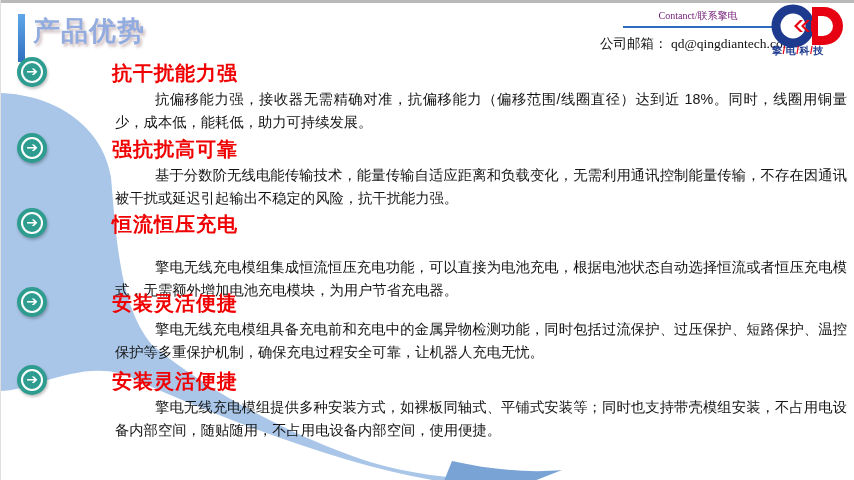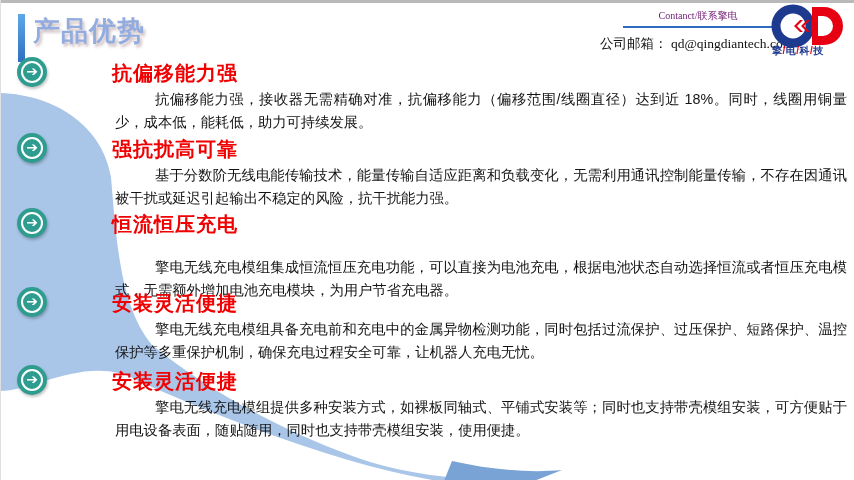--- a/index.html
+++ b/index.html
@@ -75,21 +75,21 @@
     </svg>
   </div>
   <div class="z logo-caption">
     <span>擎</span><span class="sl">/</span><span>电</span><span class="sl">/</span><span>科</span><span class="sl">/</span><span>技</span>
   </div>
 
   <div class="z adv-icon" style="top:57px">
     <span class="ring"></span>
       <span class="arr">➔</span>
   </div>
-  <div class="z adv-head" style="top:60px">抗偏移能力强</div>
+  <div class="z adv-head" style="top:60px">抗干扰能力强</div>
   <div class="z adv-body" style="top:88px">抗偏移能力强，接收器无需精确对准，抗偏移能力（偏移范围/线圈直径）达到近 18%。同时，线圈用铜量少，成本低，能耗低，助力可持续发展。</div>
 
   <div class="z adv-icon" style="top:133px">
     <span class="ring"></span>
       <span class="arr">➔</span>
   </div>
   <div class="z adv-head" style="top:136px">强抗扰高可靠</div>
   <div class="z adv-body" style="top:164px">基于分数阶无线电能传输技术，能量传输自适应距离和负载变化，无需利用通讯控制能量传输，不存在因通讯被干扰或延迟引起输出不稳定的风险，抗干扰能力强。</div>
 
   <div class="z adv-icon" style="top:208px">
@@ -104,15 +104,15 @@
       <span class="arr">➔</span>
   </div>
   <div class="z adv-head" style="top:290px">安装灵活便捷</div>
   <div class="z adv-body" style="top:318px">擎电无线充电模组具备充电前和充电中的金属异物检测功能，同时包括过流保护、过压保护、短路保护、温控保护等多重保护机制，确保充电过程安全可靠，让机器人充电无忧。</div>
 
   <div class="z adv-icon" style="top:365px">
     <span class="ring"></span>
       <span class="arr">➔</span>
   </div>
   <div class="z adv-head" style="top:368px">安装灵活便捷</div>
-  <div class="z adv-body" style="top:396px">擎电无线充电模组提供多种安装方式，如裸板同轴式、平铺式安装等；同时也支持带壳模组安装，可方便贴于用电设备表面，随贴随用，同时也支持带壳模组安装，使用便捷。</div>
+  <div class="z adv-body" style="top:396px">擎电无线充电模组提供多种安装方式，如裸板同轴式、平铺式安装等；同时也支持带壳模组安装，不占用电设备内部空间，随贴随用，不占用电设备内部空间，使用便捷。</div>
 
 </div>
 
 </body></html>

